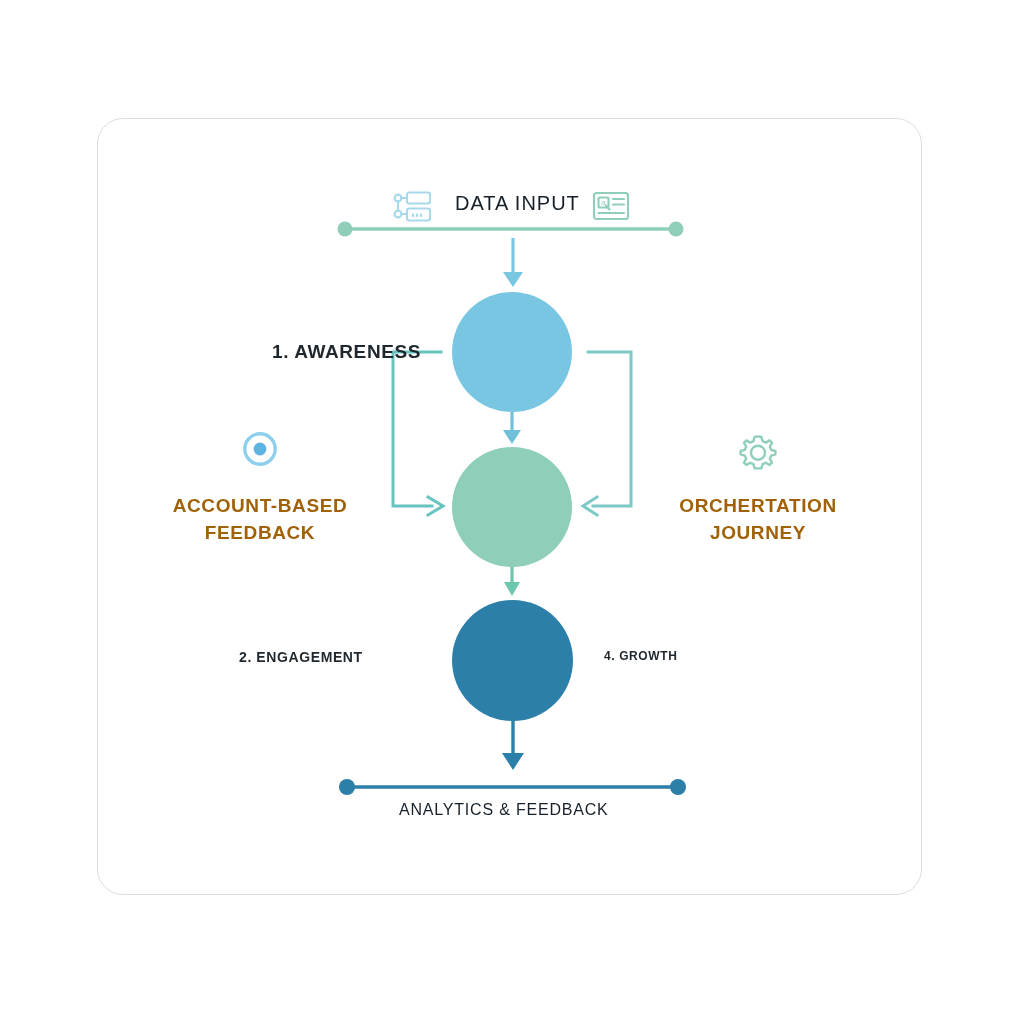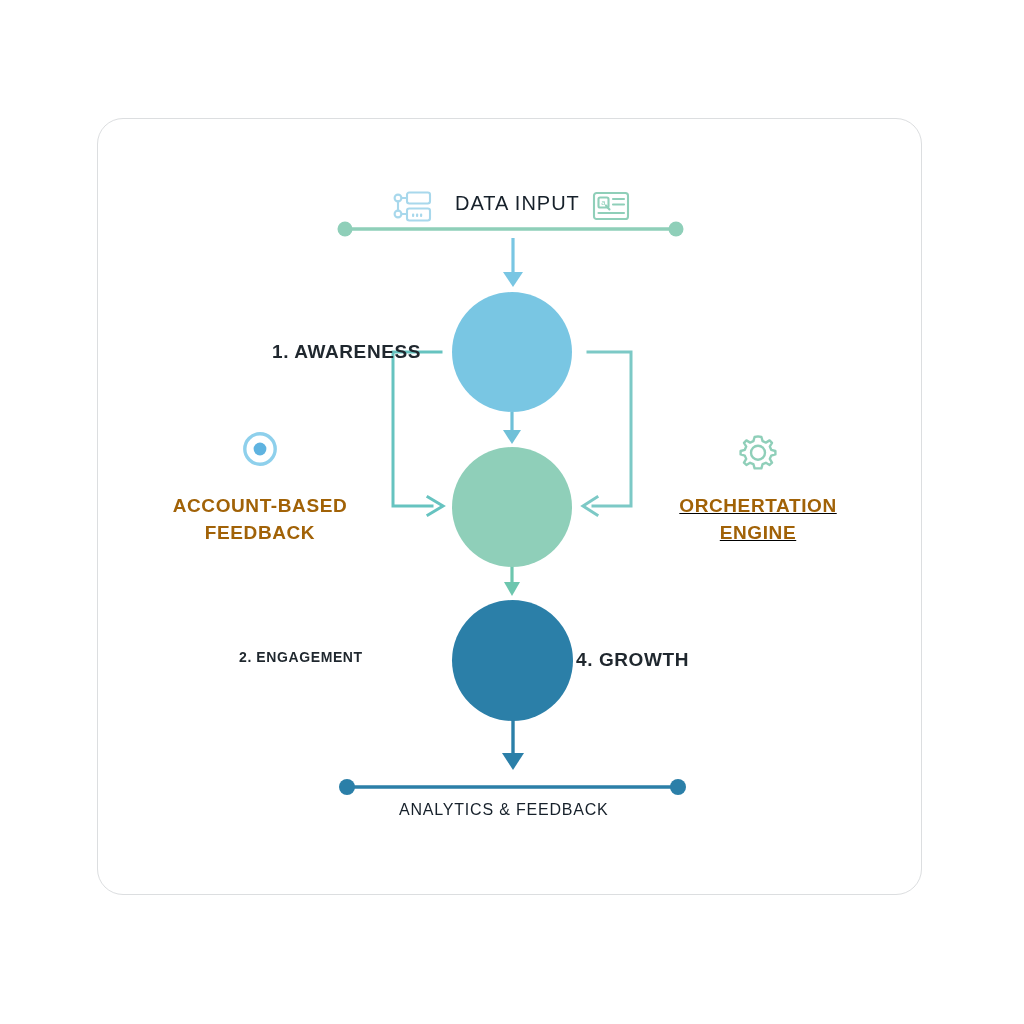--- a/index.html
+++ b/index.html
@@ -98,43 +98,43 @@
     font-size: 19px;
   }
 
   #label-engagement {
     left: 239px;
     top: 649px;
     font-size: 14px;
   }
 
   #label-growth {
-    left: 576px;
+    left: 604px;
     top: 649px;
-    font-size: 19px;
+    font-size: 12px;
   }
 
   #label-analytics {
     position: absolute;
     left: 399px;
     top: 801px;
     font-size: 16px;
     font-weight: 400;
     letter-spacing: 0.8px;
     color: #16202a;
     white-space: nowrap;
   }
 
   
   .side-block {
     position: absolute;
     text-align: center;
   }
   #side-left  { left: 160px; top: 430px; width: 200px; }
-  #side-right { left: 658px; top: 432px; width: 200px; text-decoration: underline; }
+  #side-right { left: 658px; top: 432px; width: 200px; }
 
   .side-icon {
     display: block;
     margin: 0 auto 22px auto;
     height: 40px;
     line-height: 0;
   }
   #side-right .side-icon { margin-bottom: 20px; }
 
   .side-caption {
@@ -273,19 +273,19 @@
                    L 18.6 36.4 L 17.4 32.2 L 14.1 30.8 L 10.4 33.0
                    L 8.0 30.6 L 10.2 26.9 L 8.8 23.6 L 4.6 22.4
                    L 4.6 19.0 L 8.8 17.8 L 10.2 14.5 L 8.0 10.8
                    L 10.4 8.4 L 14.1 10.6 L 17.4 9.2 L 18.6 5.0 Z"></path>
           <circle cx="22" cy="20.7" r="7.0"></circle>
         </g>
       </svg>
     </span>
     <div class="side-caption">
       <span>ORCHERTATION</span><br>
-      <span>ENGINE</span>
+      <span>JOURNEY</span>
     </div>
   </div>
 
   <div id="label-analytics">ANALYTICS &amp; FEEDBACK</div>
 
 </div>
 
 </body></html>

